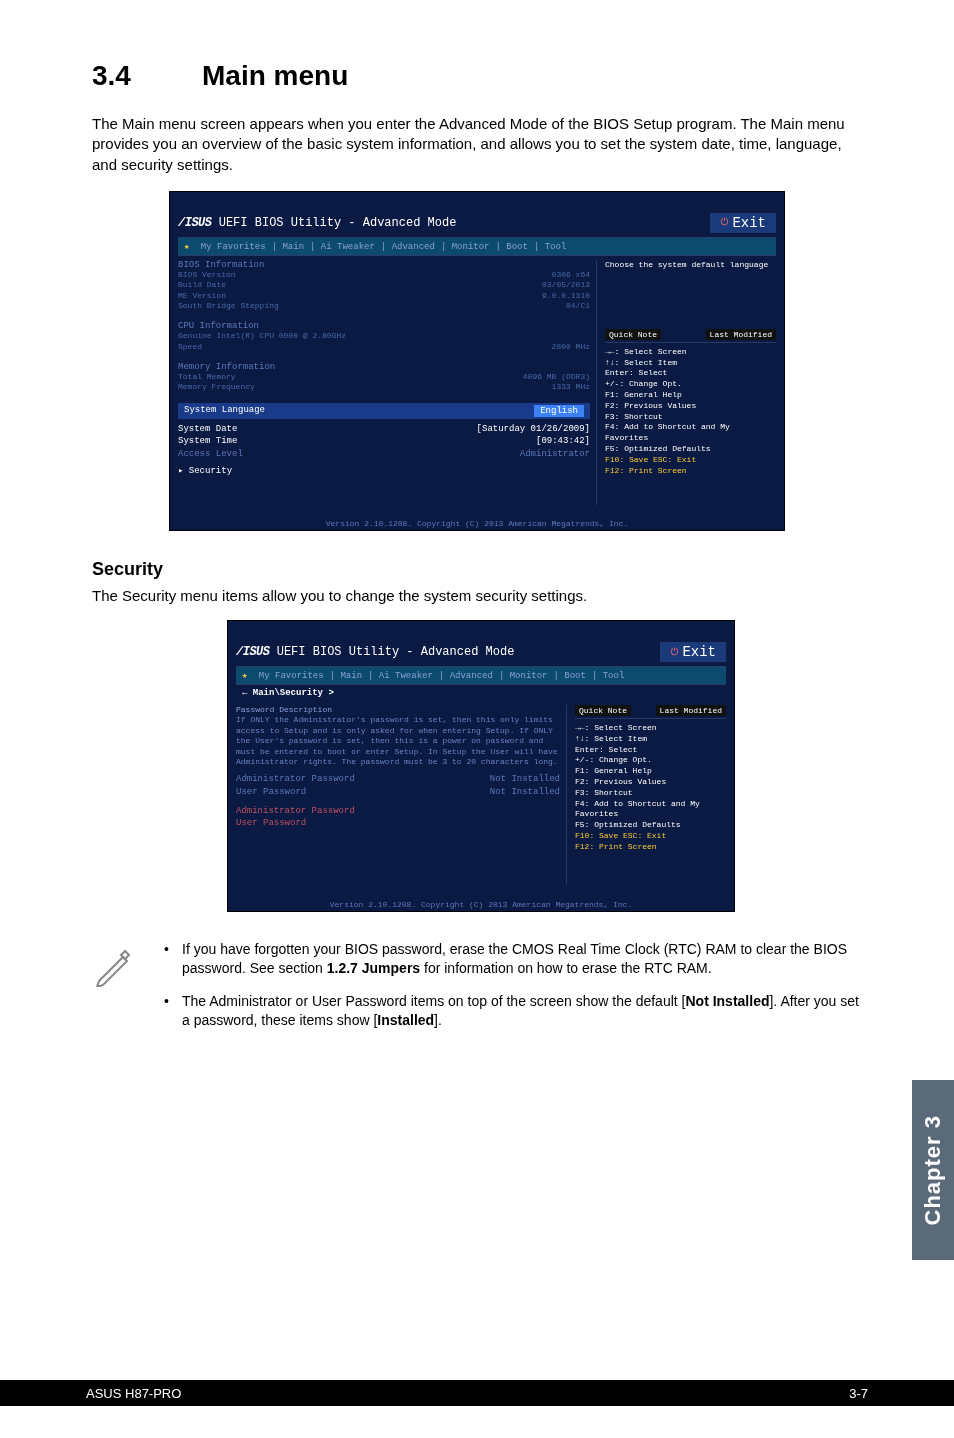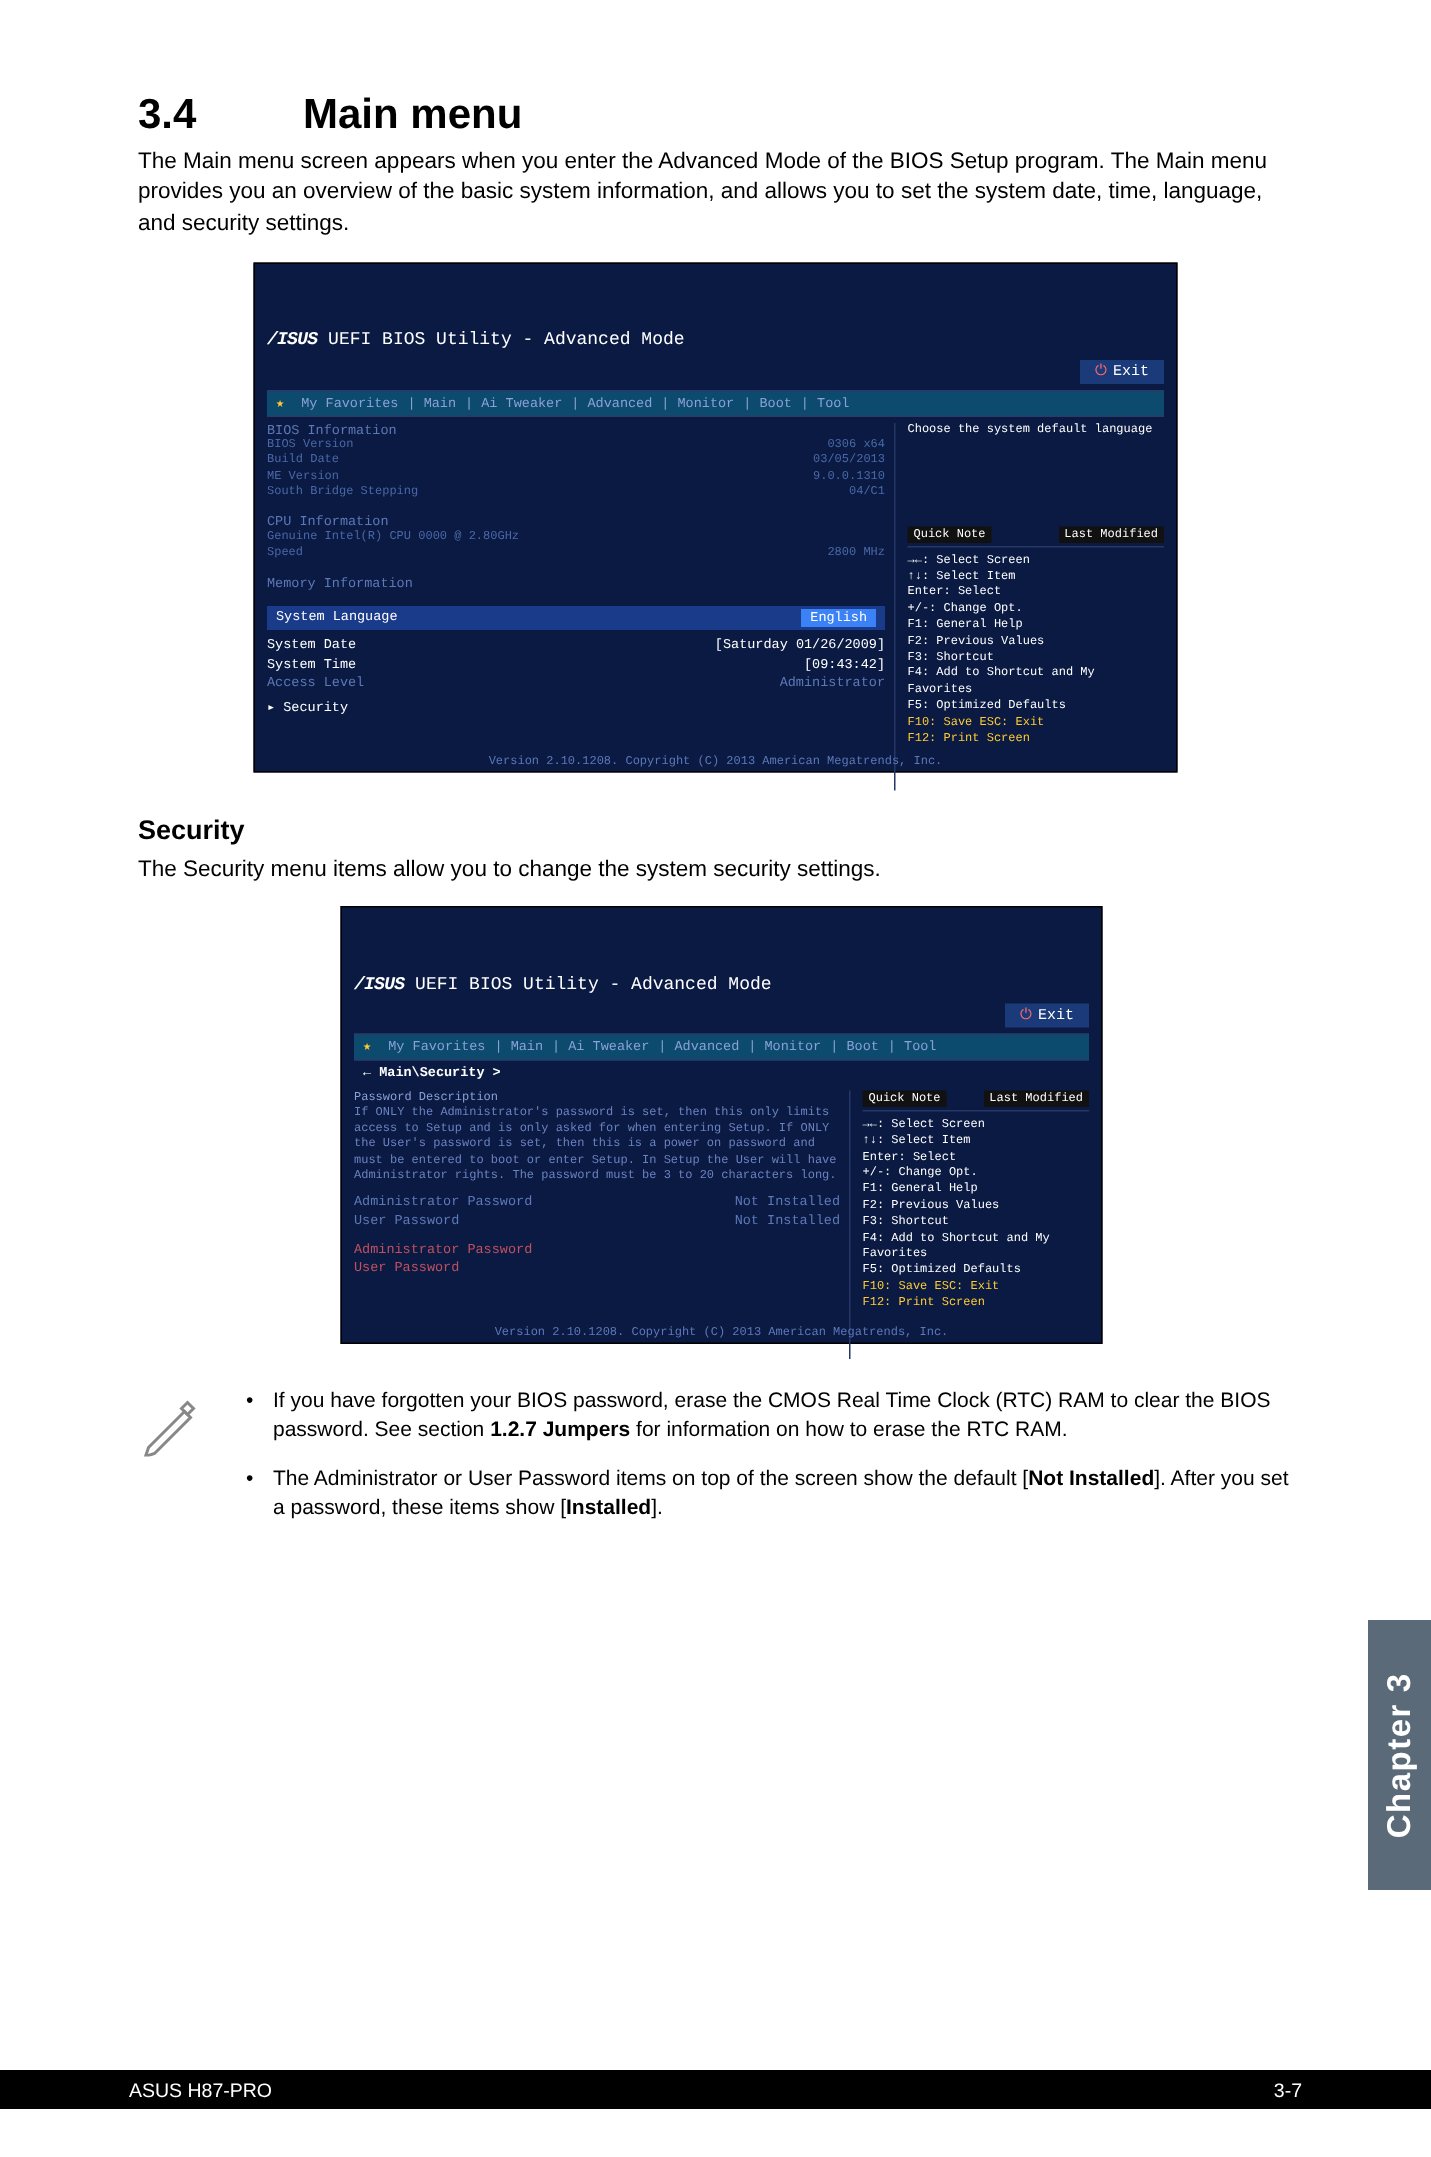--- a/index.html
+++ b/index.html
@@ -10,21 +10,21 @@
     height: 1438px;
     position: relative;
     color: #000;
   }
   .page {
     padding: 60px 92px 0 92px;
   }
   h2.section-title {
     font-size: 28px;
     font-weight: bold;
-    margin-bottom: 6px;
+    margin-bottom: 22px;
   }
   .section-num { display: inline-block; width: 110px; }
   p.intro {
     font-size: 15px;
     line-height: 1.35;
     margin-bottom: 16px;
   }
   
   .bios-box {
     border: 1px solid #000;
@@ -43,26 +43,25 @@
     color: #fff;
     margin-bottom: 4px;
     display: flex;
     justify-content: space-between;
     align-items: center;
   }
   .bios-titlebar .logo { font-weight: bold; font-style: italic; letter-spacing: -0.5px; }
   .bios-exit {
     background: #1b3a7a;
     color: #fff;
-    font-size: 10px;
+    font-size: 14px;
     padding: 2px 10px;
     display: inline-flex;
-    align-items: flex-end;
+    align-items: center;
     gap: 4px;
-    margin-top: 43px;
   }
   .bios-exit::before { content: "\23FB"; font-size: 10px; color: #ff6b6b; }
   .bios-menubar {
     background: #0c4a6e;
     color: #8aa0d8;
     padding: 3px 6px;
     font-size: 9px;
     border-top: 1px solid #2a3b6a;
     border-bottom: 1px solid #2a3b6a;
     white-space: nowrap;
@@ -230,20 +229,30 @@
                 <span class="val"></span>
               </div>
               <div class="info-row">
                 <span>Speed</span>
                 <span class="val">2800 MHz</span>
               </div>
             </div>
         </div>
         <div class="info-block">
           <div class="hdr">Memory Information</div>
+          <div id="info3">
+              <div class="info-row">
+                <span>Total Memory</span>
+                <span class="val">4096 MB (DDR3)</span>
+              </div>
+              <div class="info-row">
+                <span>Memory Frequency</span>
+                <span class="val">1333 MHz</span>
+              </div>
+            </div>
         </div>
         <div class="lang-bar">
           <span>System Language</span>
           <span class="opt">English</span>
         </div>
         <div id="mainrows">
             <div class="white-row">
               <span>System Date</span>
               <span class="val">[Saturday 01/26/2009]</span>
             </div>

